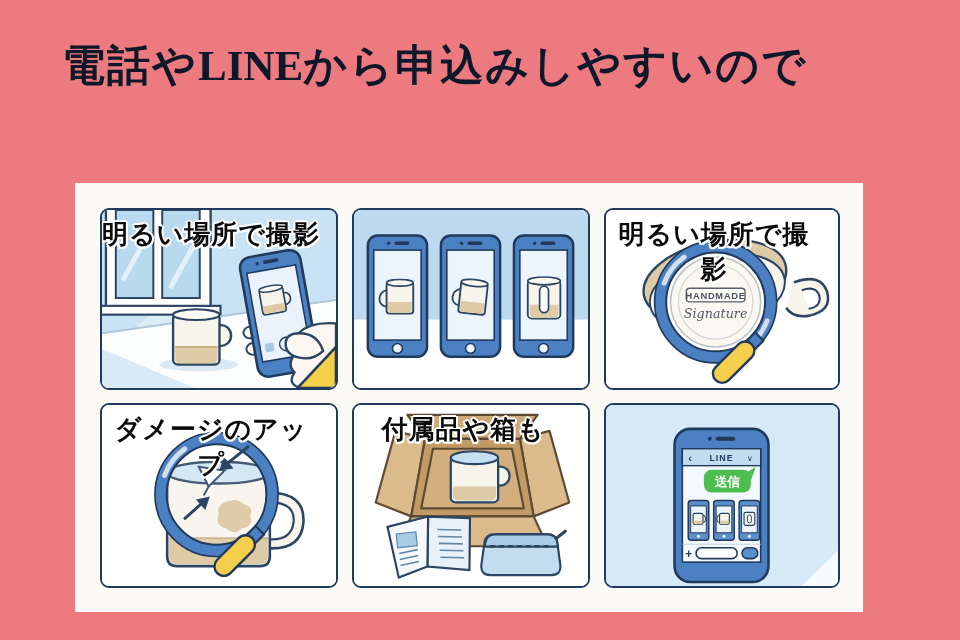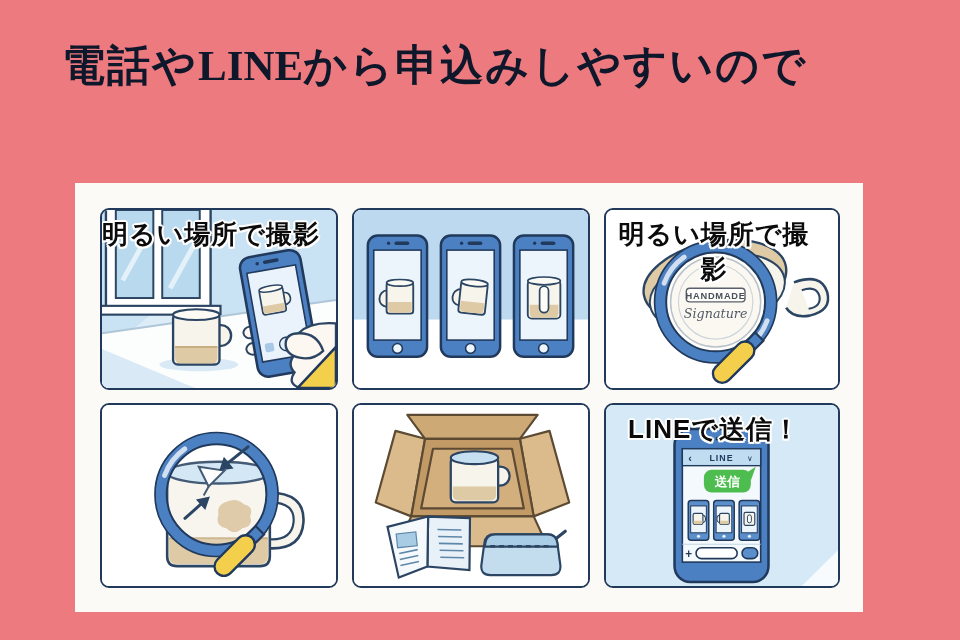--- a/index.html
+++ b/index.html
@@ -184,20 +184,21 @@
         <line x1="148" y1="42" x2="128" y2="58"></line>
         <polygon points="121,64 130.4,62.8 124,55"></polygon>
         <line x1="84" y1="114" x2="101" y2="99"></line>
         <polygon points="107,94 104,102.7 98,95.9"></polygon>
       </g>
       <g transform="rotate(45 155.6 129.6)">
         <rect x="150" y="124" width="12" height="14" fill="#4B81C3" stroke="#21395B" stroke-width="2.2"></rect>
         <rect x="146.5" y="135" width="19" height="50" rx="9.5" fill="#F3CF4C" stroke="#21395B" stroke-width="2.4"></rect>
       </g>
     </svg>
+    <div class="panel-title">ダメージのアップ</div>
   </div>
 
   <div class="panel">
     <svg viewBox="0 0 237 182" preserveAspectRatio="none">
       <rect width="237" height="182" fill="#FFFFFF"></rect>
       <g stroke="#5C4A33" stroke-width="2.2" stroke-linejoin="round">
         <polygon points="72,34 168,34 186,10 54,10" fill="#CDA975"></polygon>
         <polygon points="72,34 58,112 22,98 42,26" fill="#DBBA8C"></polygon>
         <polygon points="168,34 182,112 218,98 198,26" fill="#DBBA8C"></polygon>
         <polygon points="72,34 168,34 182,112 58,112" fill="#C29A66"></polygon>
@@ -223,20 +224,21 @@
           <line x1="86" y1="154" x2="110" y2="157"></line>
         </g>
       </g>
       <g stroke="#2B4563">
         <path d="M142,130 h54 q9,0 10,9 l3,22 q1,10 -9,10 h-62 q-10,0 -9,-10 l3,-22 q1,-9 10,-9 z" fill="#C3DDEF" stroke-width="2.2"></path>
         <path d="M142,130 h54 q9,0 10,9 l0.5,3.5 h-74 l0.5,-3.5 q1,-9 10,-9 z" fill="#A9CDE6" stroke-width="2.2"></path>
         <path d="M138,142 h63" stroke-dasharray="5,4" stroke-width="2.6" fill="none"></path>
         <path d="M205,134 l9,-7" stroke-width="3.2" fill="none" stroke-linecap="round"></path>
       </g>
     </svg>
+    <div class="panel-title">付属品や箱も</div>
   </div>
 
   <div class="panel">
     <svg viewBox="0 0 237 182" preserveAspectRatio="none">
       <rect width="237" height="182" fill="#D6E9F7"></rect>
       <rect x="70" y="24" width="96" height="154" rx="16" fill="#4B81C3" stroke="#21395B" stroke-width="2.6"></rect>
       <circle cx="106" cy="34" r="2" fill="#21395B"></circle>
       <rect x="112" y="32" width="20" height="4" rx="2" fill="#21395B"></rect>
       <rect x="78" y="44" width="80" height="114" fill="#F4F9FD" stroke="#21395B" stroke-width="1.6"></rect>
       <rect x="78" y="44" width="80" height="17" fill="#BFDCF1" stroke="#21395B" stroke-width="1.4"></rect>
@@ -268,16 +270,15 @@
         <rect x="5" y="12" width="11" height="13" rx="1.5" fill="#F7F4EC" stroke="#2B4563" stroke-width="1.2"></rect>
         <rect x="8.5" y="14.5" width="4" height="8" rx="2" fill="#FDFCF8" stroke="#2B4563" stroke-width="1"></rect>
         <circle cx="10.5" cy="36" r="1.6" fill="#EDF5FC"></circle>
       </g>
       <line x1="78" y1="140" x2="158" y2="140" stroke="#C2D6E6" stroke-width="1.2"></line>
       <text x="81" y="153.5" font-size="12" font-weight="bold" fill="#21395B">+</text>
       <rect x="92" y="143.5" width="42" height="11" rx="5.5" fill="#FFFFFF" stroke="#21395B" stroke-width="1.6"></rect>
       <rect x="139" y="143.5" width="16" height="11" rx="5.5" fill="#5B8FCB" stroke="#21395B" stroke-width="1.6"></rect>
       <polygon points="237,146 237,182 200,182" fill="#FFFFFF" opacity="0.8"></polygon>
     </svg>
-    <div class="panel-title">LINEで送信！</div>
   </div>
 
 </div>
 
 </body></html>

